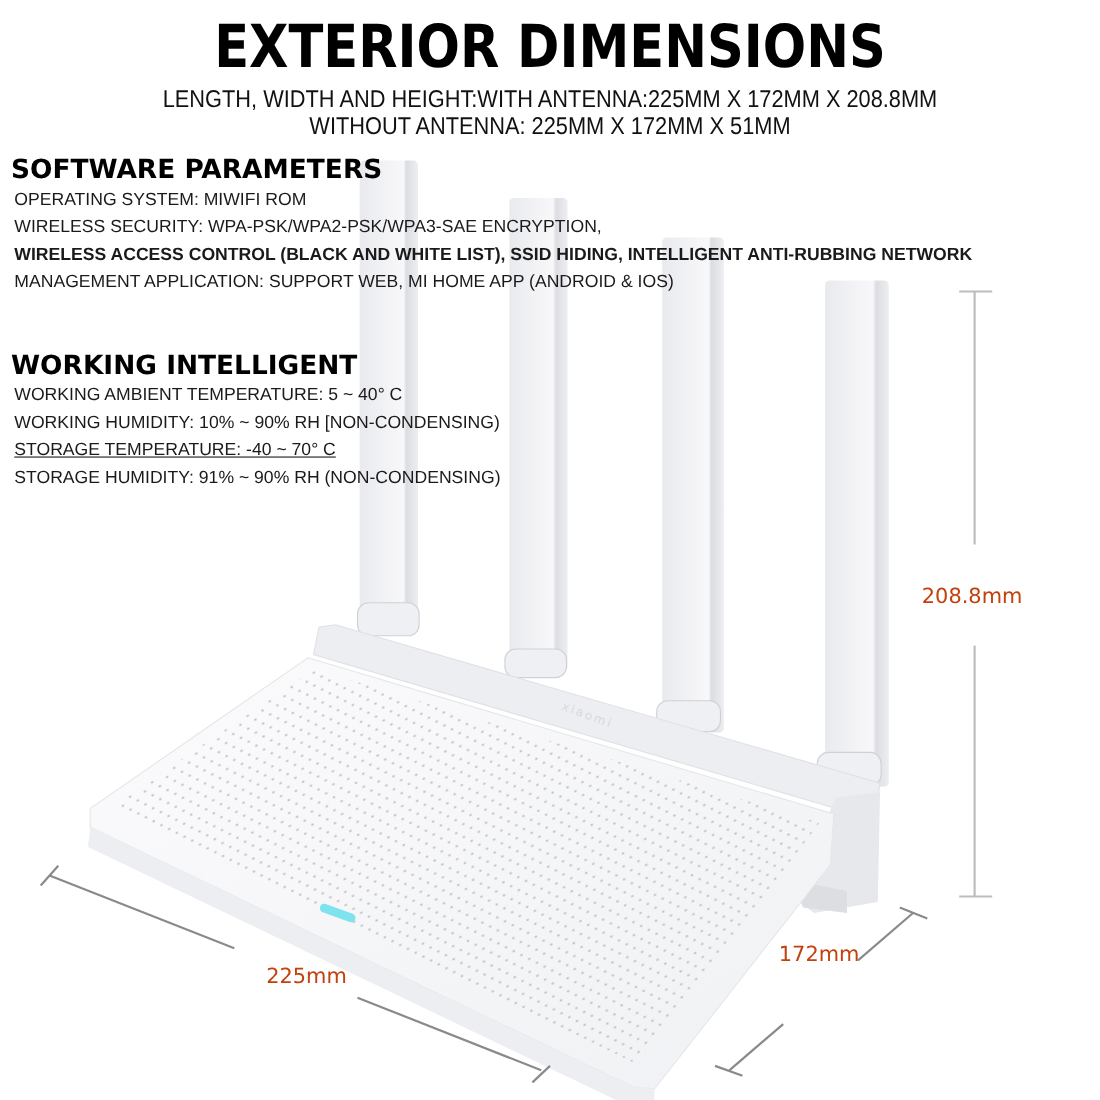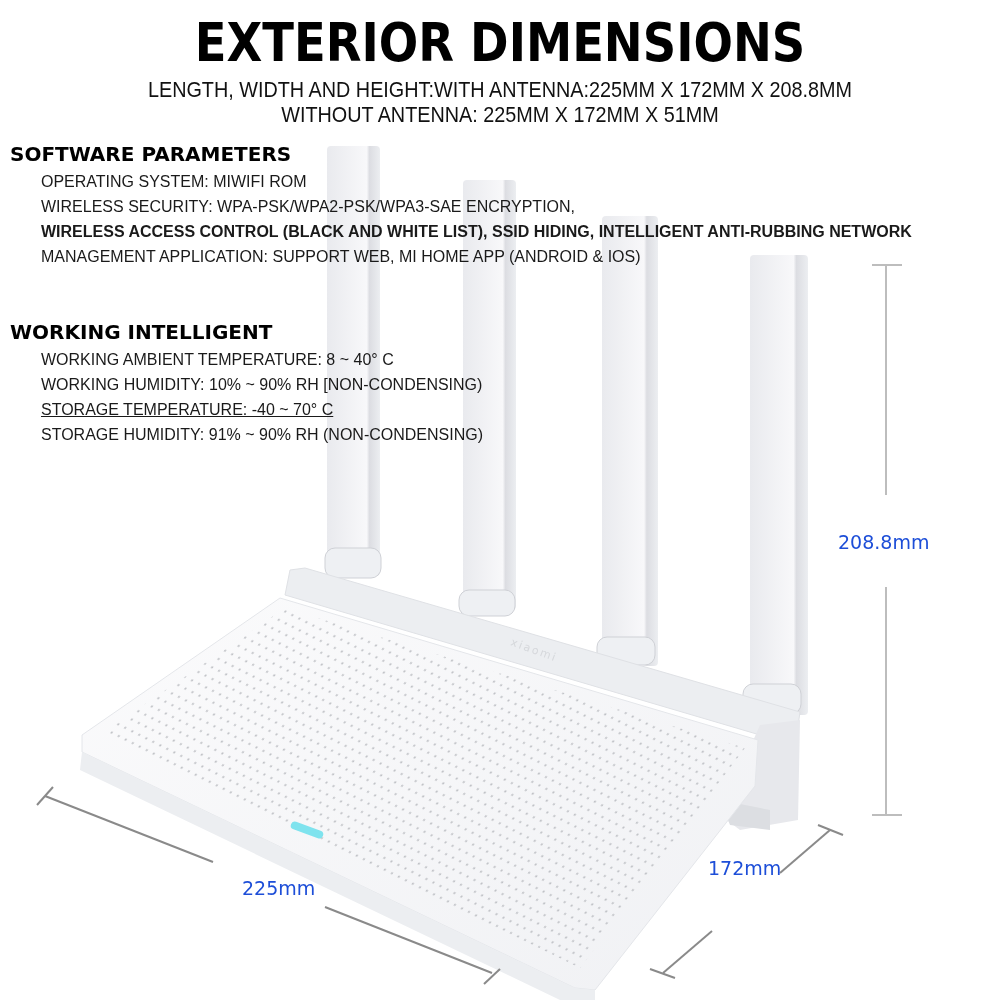--- a/index.html
+++ b/index.html
@@ -14,33 +14,33 @@
   .subline {
     position: absolute; left: 0; width: 1000px; text-align: center;
     font-family: "Liberation Sans", sans-serif; font-size: 22px; color: #111;
     transform: scaleX(0.9); transform-origin: center; line-height: 24px;
   }
   .sub1 { top: 78px; }
   .sub2 { top: 103px; }
 
   .section-head {
     position: absolute; left: 10px; font-family: "DejaVu Sans", sans-serif;
-    font-weight: bold; font-size: 20px; color: #000; line-height: 28px; z-index: 3;
+    font-weight: bold; font-size: 24px; color: #000; line-height: 28px; z-index: 3;
   }
   .spec-line {
     position: absolute; left: 13px; font-family: "Liberation Sans", sans-serif;
-    font-size: 16px; color: #1a1a1a; line-height: 20px; white-space: nowrap; z-index: 3; margin-left: 28px;
+    font-size: 16px; color: #1a1a1a; line-height: 20px; white-space: nowrap; z-index: 3;
   }
 
   
   .router-svg { position: absolute; left: 0; top: 0; width: 1000px; height: 1000px; z-index: 1; }
 
   .dim-label {
     position: absolute; font-family: "DejaVu Sans", sans-serif; font-size: 19px;
-    color: #1d4ed8; z-index: 3; line-height: 22px;
+    color: #c2410c; z-index: 3; line-height: 22px;
   }
 </style>
 </head>
 <body>
 
 <div class="title">EXTERIOR DIMENSIONS</div>
 <div class="subline sub1">LENGTH, WIDTH AND HEIGHT:WITH ANTENNA:225MM X 172MM X 208.8MM</div>
 <div class="subline sub2">WITHOUT ANTENNA: 225MM X 172MM X 51MM</div>
 
 <svg class="router-svg" viewBox="0 0 1000 1000" xmlns="http://www.w3.org/2000/svg">
@@ -112,20 +112,20 @@
   </g>
 </svg>
 
 <div class="section-head" style="top:140px;">SOFTWARE PARAMETERS</div>
 <div class="spec-line" style="top:172px;">OPERATING SYSTEM: MIWIFI ROM</div>
 <div class="spec-line" style="top:197px;">WIRELESS SECURITY: WPA-PSK/WPA2-PSK/WPA3-SAE ENCRYPTION,</div>
 <div class="spec-line" style="top:222px;font-weight:bold;">WIRELESS ACCESS CONTROL (BLACK AND WHITE LIST), SSID HIDING, INTELLIGENT ANTI-RUBBING NETWORK</div>
 <div class="spec-line" style="top:247px;">MANAGEMENT APPLICATION: SUPPORT WEB, MI HOME APP (ANDROID &amp; IOS)</div>
 
 <div class="section-head" style="top:318px;">WORKING INTELLIGENT</div>
-<div class="spec-line" style="top:350px;">WORKING AMBIENT TEMPERATURE: 8 ~ 40° C</div>
+<div class="spec-line" style="top:350px;">WORKING AMBIENT TEMPERATURE: 5 ~ 40° C</div>
 <div class="spec-line" style="top:375px;">WORKING HUMIDITY: 10% ~ 90% RH [NON-CONDENSING)</div>
 <div class="spec-line" style="top:400px;text-decoration:underline;">STORAGE TEMPERATURE: -40 ~ 70° C</div>
 <div class="spec-line" style="top:425px;">STORAGE HUMIDITY: 91% ~ 90% RH (NON-CONDENSING)</div>
 
 <div class="dim-label" style="left:838px; top:531px;">208.8mm</div>
 <div class="dim-label" style="left:242px; top:877px;">225mm</div>
 <div class="dim-label" style="left:708px; top:857px;">172mm</div>
 
 </body></html>

